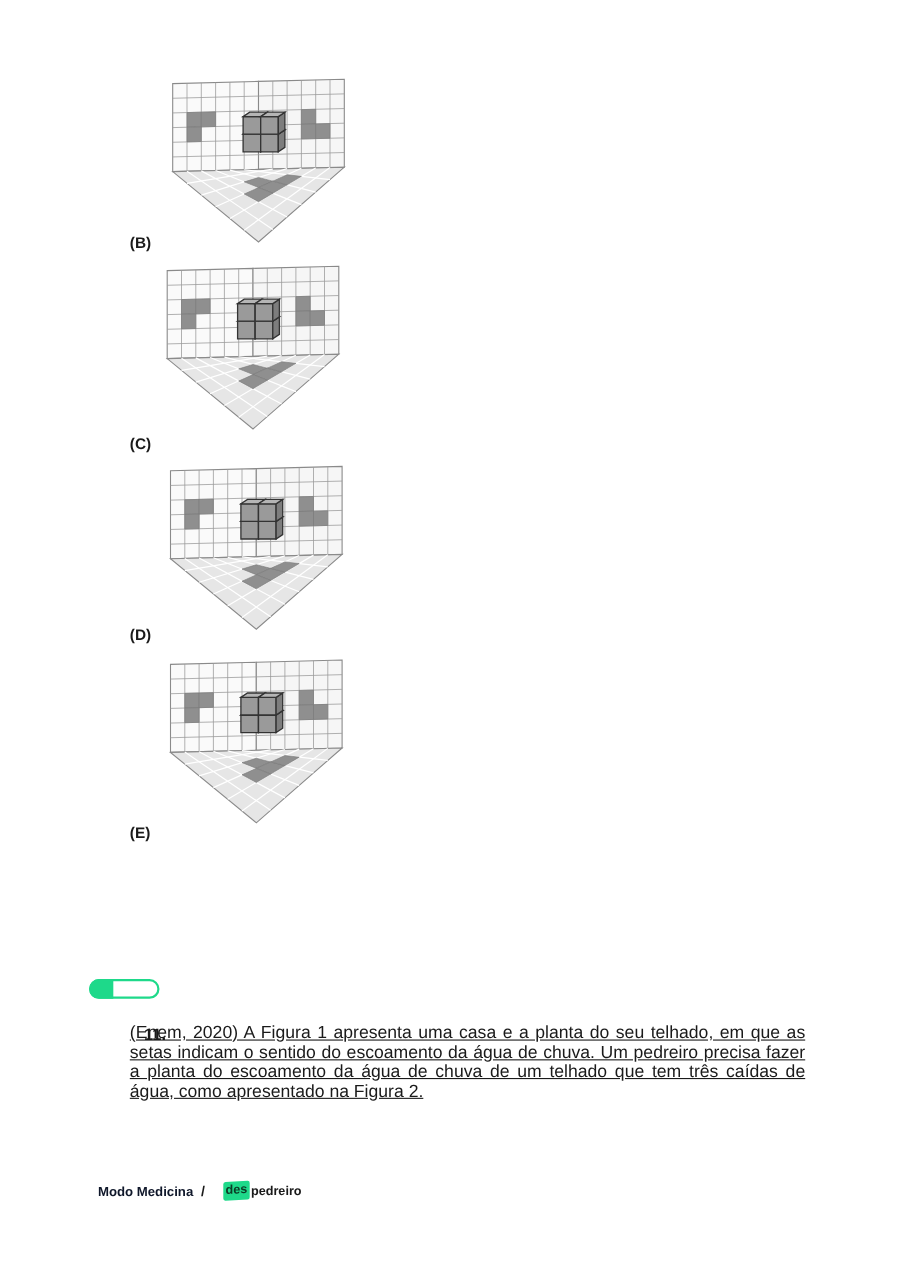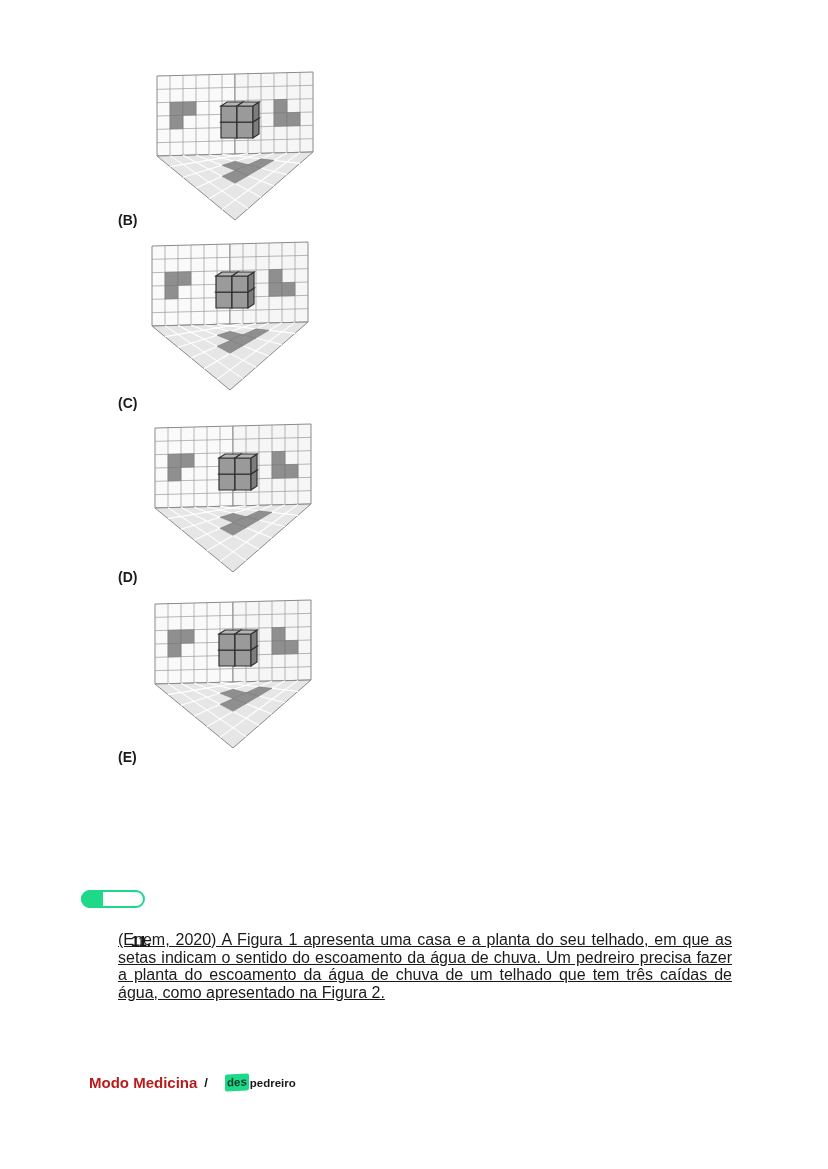--- a/index.html
+++ b/index.html
@@ -9,21 +9,21 @@
   .figure svg { display:block; }
   .opt-label { position:absolute; font-weight:bold; font-size:14px; color:#1a1a1a; }
   .toggle { position:absolute; left:81px; top:890px; width:64px; height:18px;
             border:2px solid #1ed98a; border-radius:11px; box-sizing:border-box; background:#fff; }
   .toggle-knob { position:absolute; left:-2px; top:-2px; width:22px; height:18px;
                  background:#1ed98a; border-radius:11px 0 0 11px; }
   .q-num { position:absolute; left:91px; top:932px; font-weight:bold; font-size:15px;margin-left:40px; }
   .q-text { position:absolute; left:118px; top:931px; width:614px; font-size:16px;
             line-height:17.5px; text-align:justify;text-decoration:underline; }
   .footer { position:absolute; left:89px; top:1074px; display:flex; align-items:center; }
-  .footer-brand { font-weight:bold; font-size:15px; color:#b91c1c; }
+  .footer-brand { font-weight:bold; font-size:12px; color:#0f172a; }
   .footer-slash { font-weight:bold; font-size:13px; margin:0 17px 0 7px; }
   .logo { display:flex; align-items:center; font-weight:bold; font-size:11.5px; }
   .logo-des { background:#1ed98a; color:#0b3b26; padding:2px 2px 3px 2px; border-radius:2px;
               transform:skewY(-3deg); }
   .logo-rest { color:#1a1a1a; margin-left:1px; }
 </style>
 </head>
 <body>
 
 <div class="figure" style="left:155px; top:70px;">

